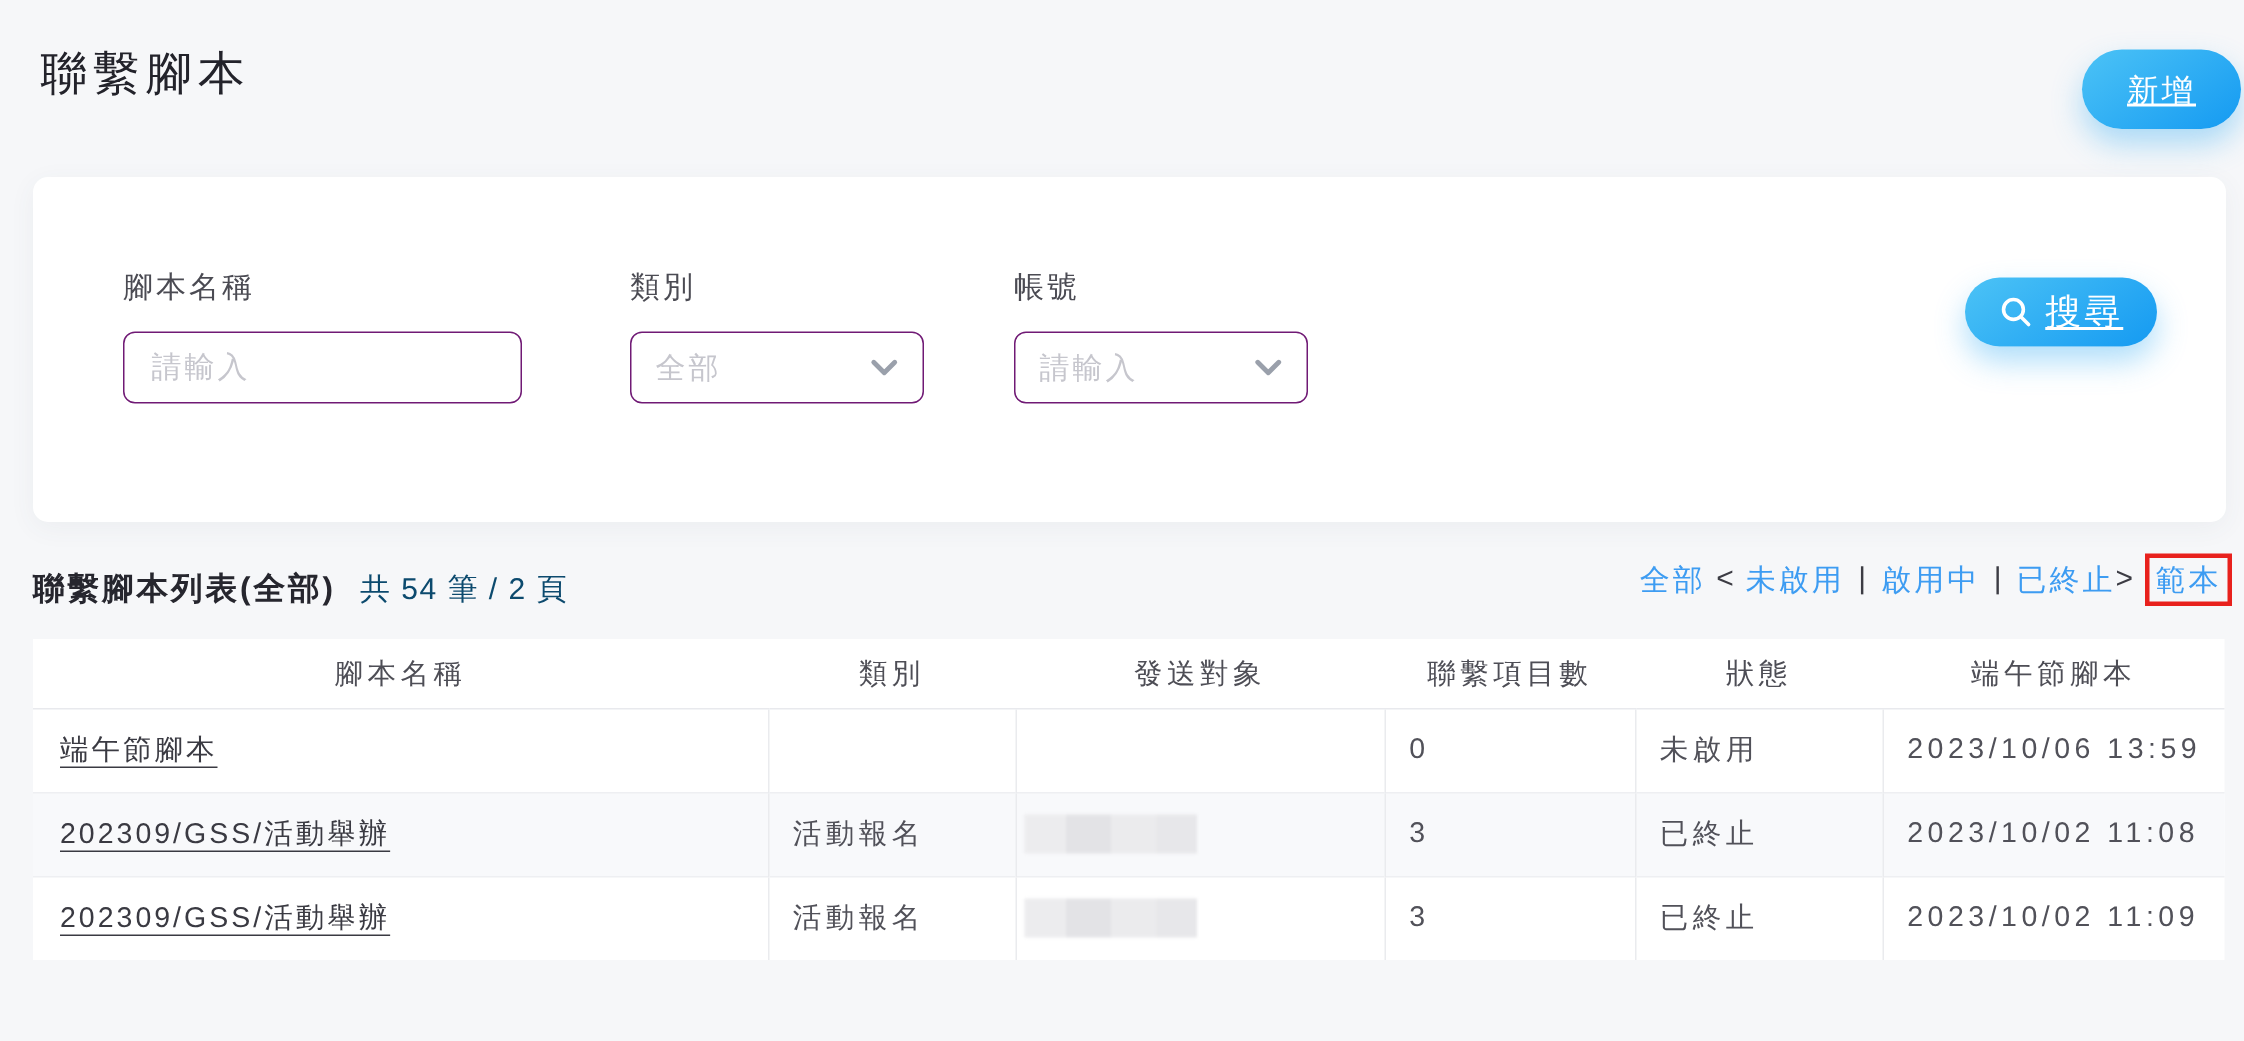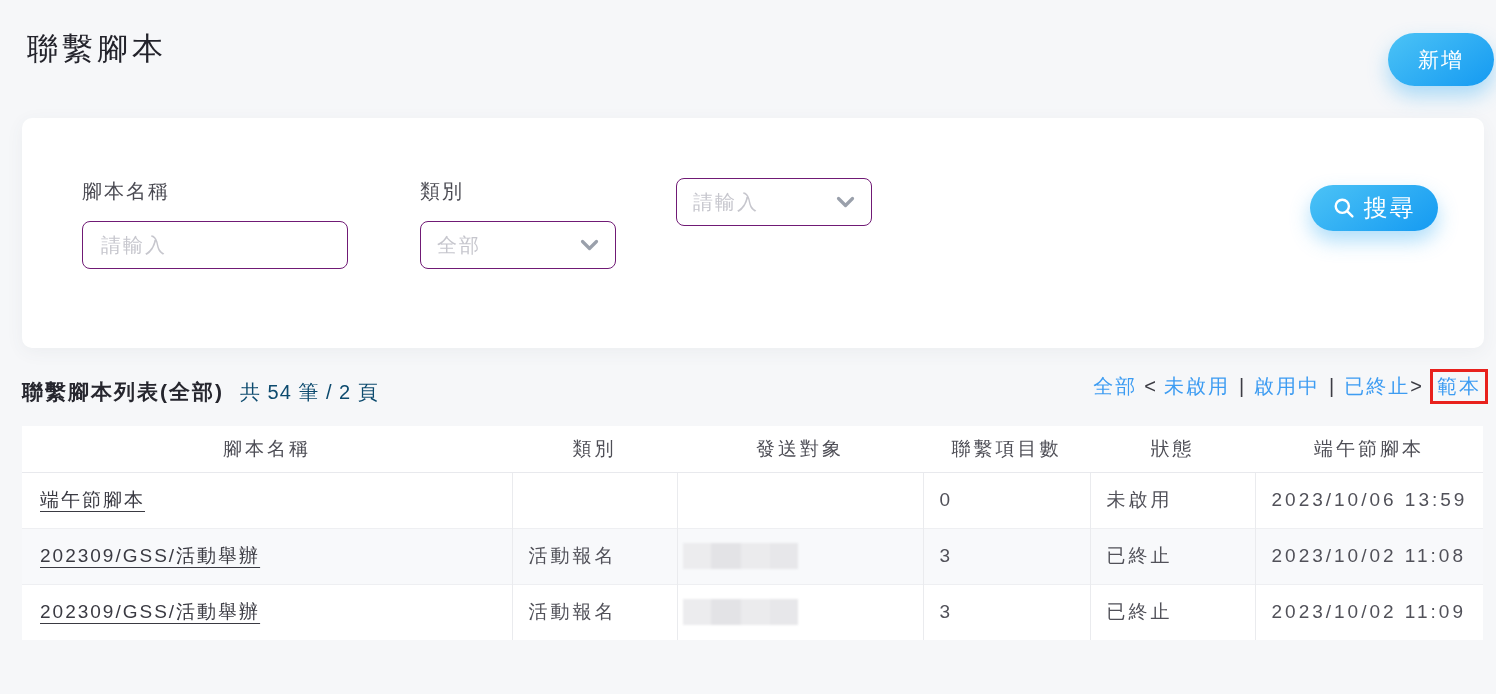--- a/index.html
+++ b/index.html
@@ -16,20 +16,21 @@
     position: absolute; left: 27px; top: 28px;
     font-size: 31px; font-weight: 400; letter-spacing: 4px;
     color: #23232b;
   }
   .btn-primary {
     border: none; cursor: pointer; color: #fff;
     background: linear-gradient(145deg, var(--c-accent_blue_light, #4cc3f6) 0%, var(--c-accent_blue, #1a9ef2) 90%);
     box-shadow: 0 10px 20px rgba(77, 182, 245, 0.45);
     display: inline-flex; align-items: center; justify-content: center;
     font-family: inherit;
+    text-decoration: underline;
   }
   .add-btn {
     position: absolute; right: 2px; top: 33px;
     width: 106px; height: 53px; border-radius: 27px;
     font-size: 21px; letter-spacing: 2px;
   }
 
   
   .search-panel {
     position: absolute; left: 22px; top: 118px;
@@ -141,20 +142,21 @@
     <div class="field f-category">
       <label>類別</label>
       <div class="select-box">
         <span class="select-value">全部</span>
         <svg class="chevron" width="19" height="13" viewBox="0 0 19 13">
           <path d="M2.5 2.5 L9.5 9.5 L16.5 2.5" fill="none" stroke="#9aa0ab" stroke-width="3.2" stroke-linecap="round" stroke-linejoin="round"></path>
         </svg>
       </div>
     </div>
     <div class="field f-account">
+      <label>帳號</label>
       <div class="select-box">
         <span class="select-value">請輸入</span>
         <svg class="chevron" width="19" height="13" viewBox="0 0 19 13">
           <path d="M2.5 2.5 L9.5 9.5 L16.5 2.5" fill="none" stroke="#9aa0ab" stroke-width="3.2" stroke-linecap="round" stroke-linejoin="round"></path>
         </svg>
       </div>
     </div>
     <button class="btn-primary search-btn">
       <svg width="22" height="22" viewBox="0 0 22 22">
         <circle cx="9.3" cy="9.3" r="6.6" fill="none" stroke="#ffffff" stroke-width="2.4"></circle>

